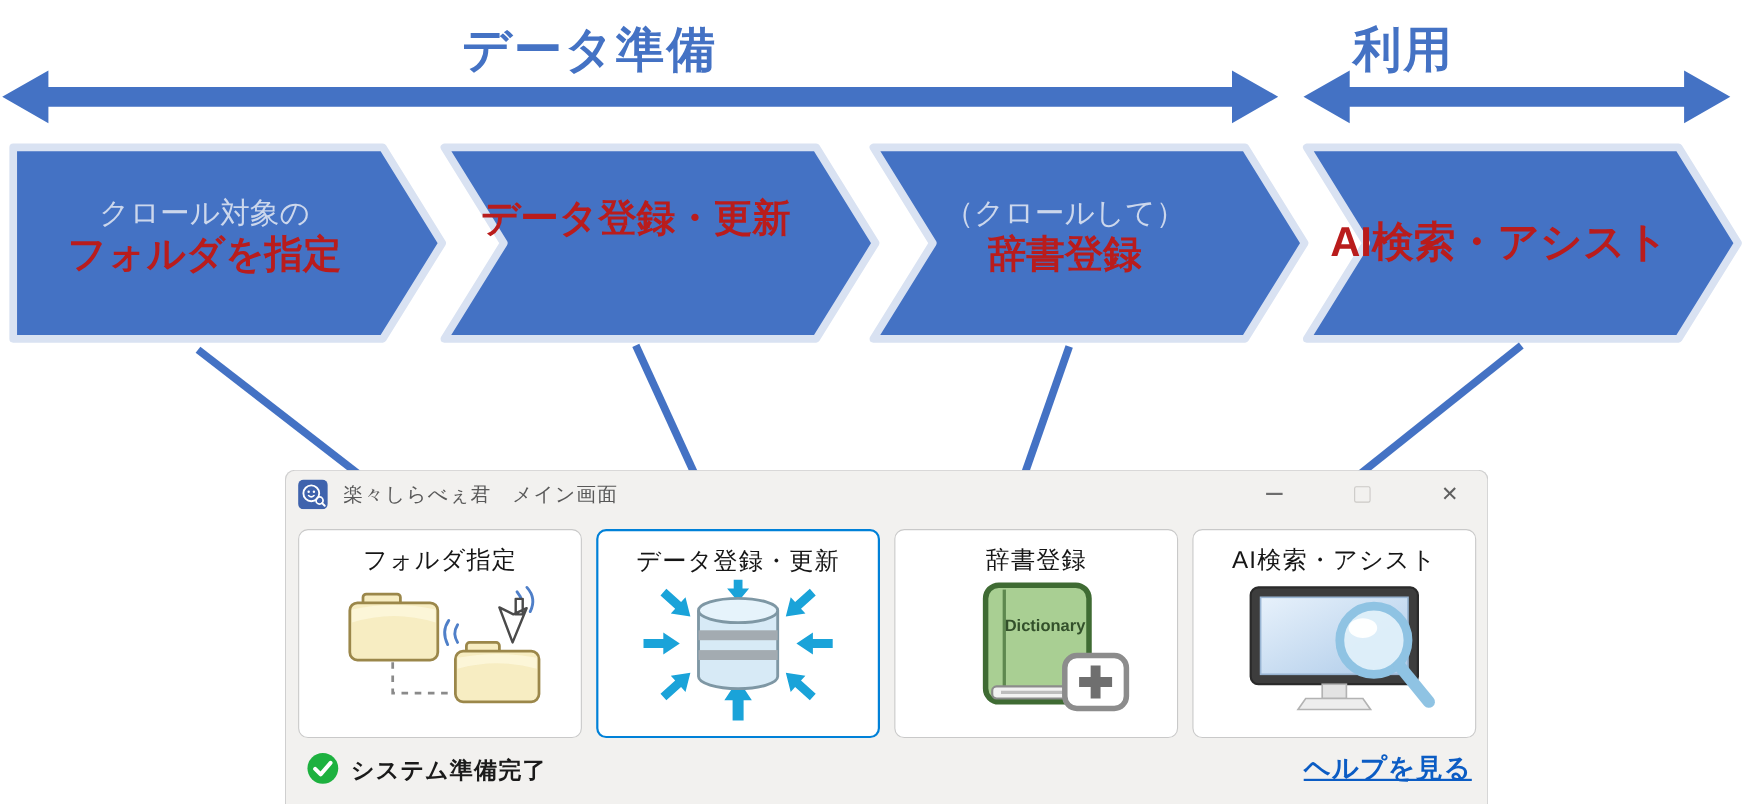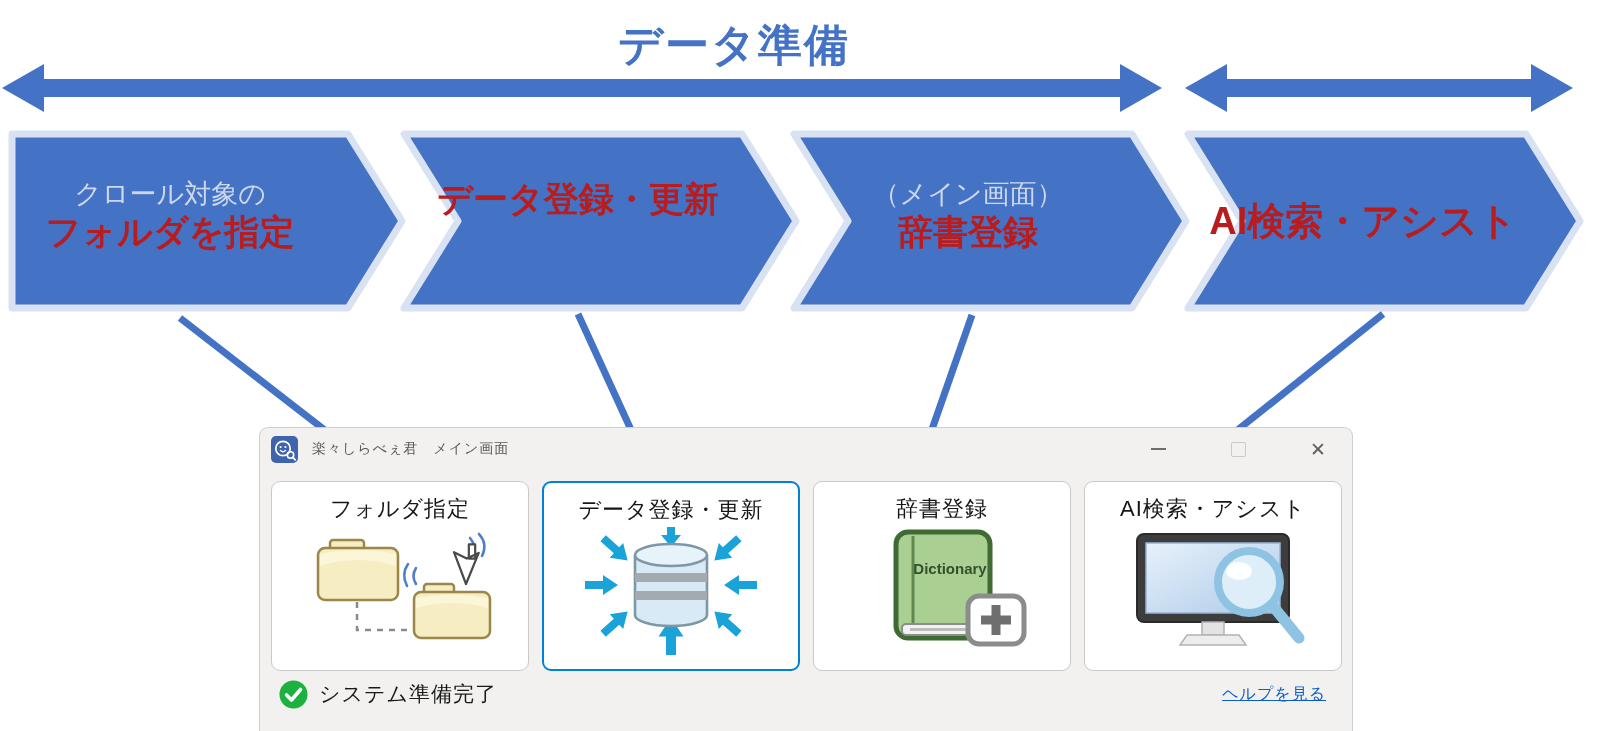--- a/index.html
+++ b/index.html
@@ -1,49 +1,49 @@
 <!DOCTYPE html>
 <html><head>
 <meta charset="utf-8">
 <style>
   html,body{margin:0;padding:0;background:#ffffff;}
   body{font-family:"Liberation Sans","DejaVu Sans",sans-serif;}
   .stage{position:relative;width:1599px;height:731px;background:#ffffff;overflow:hidden;}
 
   
-  .phase-label{position:absolute;text-align:right;font-weight:bold;font-size:44px;color:#4472c4;letter-spacing:2px;}
+  .phase-label{position:absolute;text-align:left;font-weight:bold;font-size:44px;color:#4472c4;letter-spacing:2px;}
   .chev-text{position:absolute;text-align:center;line-height:1.22;}
   .chev-line1{font-size:27px;color:#ccd7ec;}
   .chev-line2{font-size:35px;font-weight:bold;color:#b91c1c;}
   .chev-line2.big{font-size:38px;}
 
   
   .app-window{position:absolute;left:259px;top:427px;width:1094px;height:304px;
     background:#f2f1ef;border:1px solid #cfcfcf;border-bottom:none;
     border-radius:9px 9px 0 0;box-sizing:border-box;}
   .titlebar{position:absolute;left:0;top:0;width:100%;height:42px;display:flex;align-items:center;}
   .app-icon{margin-left:11px;width:27px;height:27px;flex:0 0 auto;}
-  .window-title{margin-left:14px;font-size:14px;color:#595959;letter-spacing:1px;}
+  .window-title{margin-left:14px;font-size:18px;color:#595959;letter-spacing:1px;}
   .win-controls{position:absolute;right:12px;top:0;height:42px;display:flex;align-items:center;gap:36px;}
   .win-btn{width:44px;height:42px;display:flex;align-items:center;justify-content:center;}
   .min-glyph{display:block;width:15px;height:2px;background:#6d6d6d;}
   .max-glyph{display:block;width:13px;height:13px;border:1.6px solid #cbc9c6;border-radius:2px;}
   .close-glyph{font-size:19px;color:#5f5f5f;line-height:1;}
 
   .card{position:absolute;top:53px;width:258px;height:190px;background:#ffffff;
     border:1.5px solid #c9c9c9;border-radius:9px;box-sizing:border-box;
     display:flex;flex-direction:column;align-items:center;cursor:pointer;}
   .card.selected{border:2.5px solid #0081d8;}
   .card-label{margin-top:12px;font-size:22px;color:#161616;letter-spacing:1px;white-space:nowrap;}
   .card-icon{margin-top:2px;}
 
-  .status-row{position:absolute;left:18px;right:26px;top:246px;height:40px;
-    display:flex;align-items:center;}
+  .status-row{position:absolute;left:18px;right:14px;top:246px;height:40px;
+    display:flex;align-items:flex-end;font-weight:bold;}
   .status-text{margin-left:10px;font-size:21px;color:#1a1a1a;letter-spacing:1px;}
-  .help-link{margin-left:auto;font-size:16px;color:#0b5cc4;text-decoration:underline;cursor:pointer;letter-spacing:1px;}
+  .help-link{margin-left:auto;font-size:24px;color:#0b5cc4;text-decoration:underline;cursor:pointer;letter-spacing:1px;}
 </style>
 </head>
 <body>
 
 <div class="stage">
 
   <svg width="1599" height="480" viewBox="0 0 1599 480" style="position:absolute;left:0;top:0;">
     <defs>
       <marker id="ah" viewBox="0 0 10 10" refX="7" refY="5" markerWidth="3.4" markerHeight="3.4" orient="auto">
         <path d="M0,0 L10,5 L0,10 Z" fill="#4472c4"></path>
@@ -58,30 +58,31 @@
     <polygon points="794,134 1132,134 1186,221 1132,308 794,308 848,221" fill="#4472c4" stroke="#d9e2f2" stroke-width="7" stroke-linejoin="round"></polygon>
     <polygon points="1188,134 1526,134 1580,221 1526,308 1188,308 1242,221" fill="#4472c4" stroke="#d9e2f2" stroke-width="7" stroke-linejoin="round"></polygon>
 
     <line x1="180" y1="318" x2="366" y2="462" stroke="#4472c4" stroke-width="7" marker-end="url(#ah)"></line>
     <line x1="578" y1="314" x2="643" y2="456" stroke="#4472c4" stroke-width="7" marker-end="url(#ah)"></line>
     <line x1="972" y1="315" x2="922" y2="458" stroke="#4472c4" stroke-width="7" marker-end="url(#ah)"></line>
     <line x1="1383" y1="314" x2="1200" y2="460" stroke="#4472c4" stroke-width="7" marker-end="url(#ah)"></line>
   </svg>
 
   <div class="phase-label" style="left:420px;top:16px;width:430px;">データ準備</div>
-
-  <div class="chev-text" style="left:0;top:178px;width:340px;">
+  <div class="phase-label" style="left:1230px;top:16px;width:290px;">利用</div>
+
+  <div class="chev-text" style="left:16px;top:178px;width:340px;">
     <div class="chev-line1">クロール対象の</div>
     <div class="chev-line2">フォルダを指定</div>
   </div>
   <div class="chev-text" style="left:410px;top:178px;width:336px;">
     <div class="chev-line2">データ登録・更新</div>
   </div>
   <div class="chev-text" style="left:800px;top:178px;width:336px;">
-    <div class="chev-line1">（メイン画面）</div>
+    <div class="chev-line1">（クロールして）</div>
     <div class="chev-line2">辞書登録</div>
   </div>
   <div class="chev-text" style="left:1196px;top:198px;width:334px;">
     <div class="chev-line2 big">AI検索・アシスト</div>
   </div>
 
   <div class="app-window">
 
     <div class="titlebar">
 

